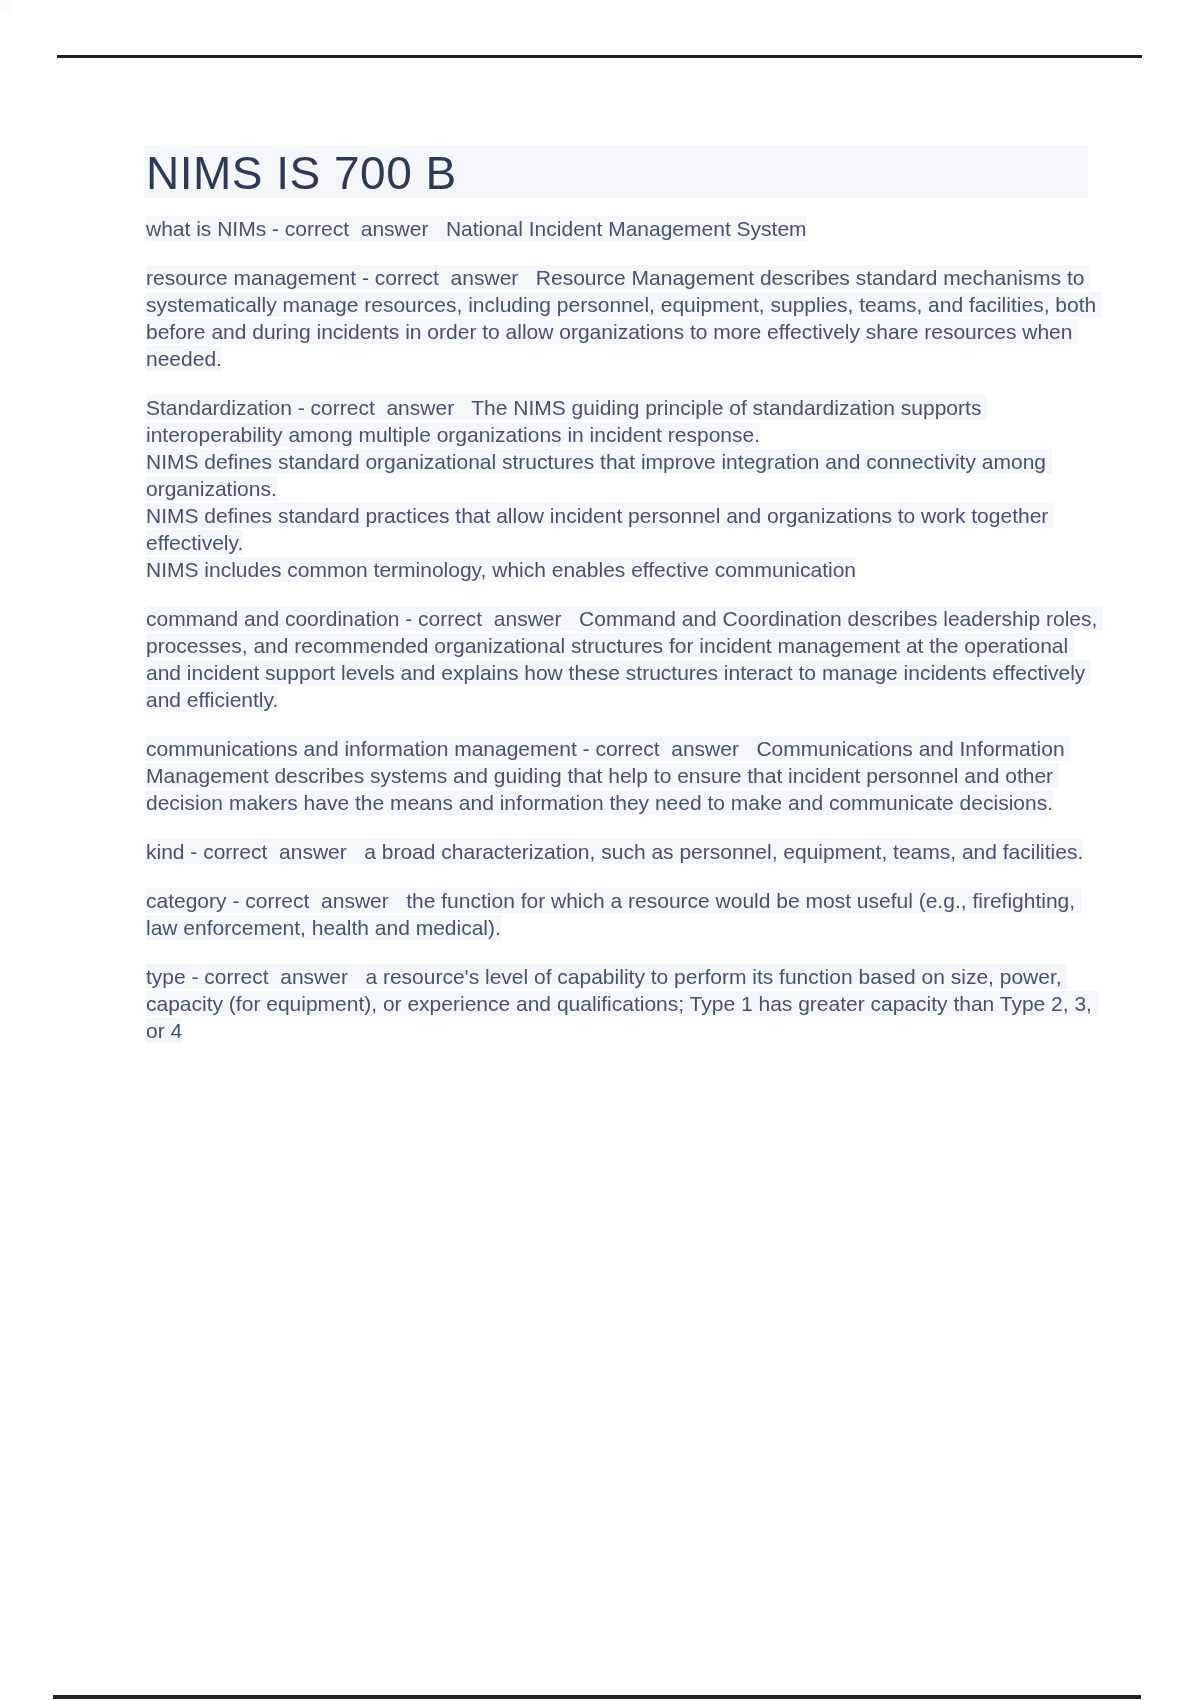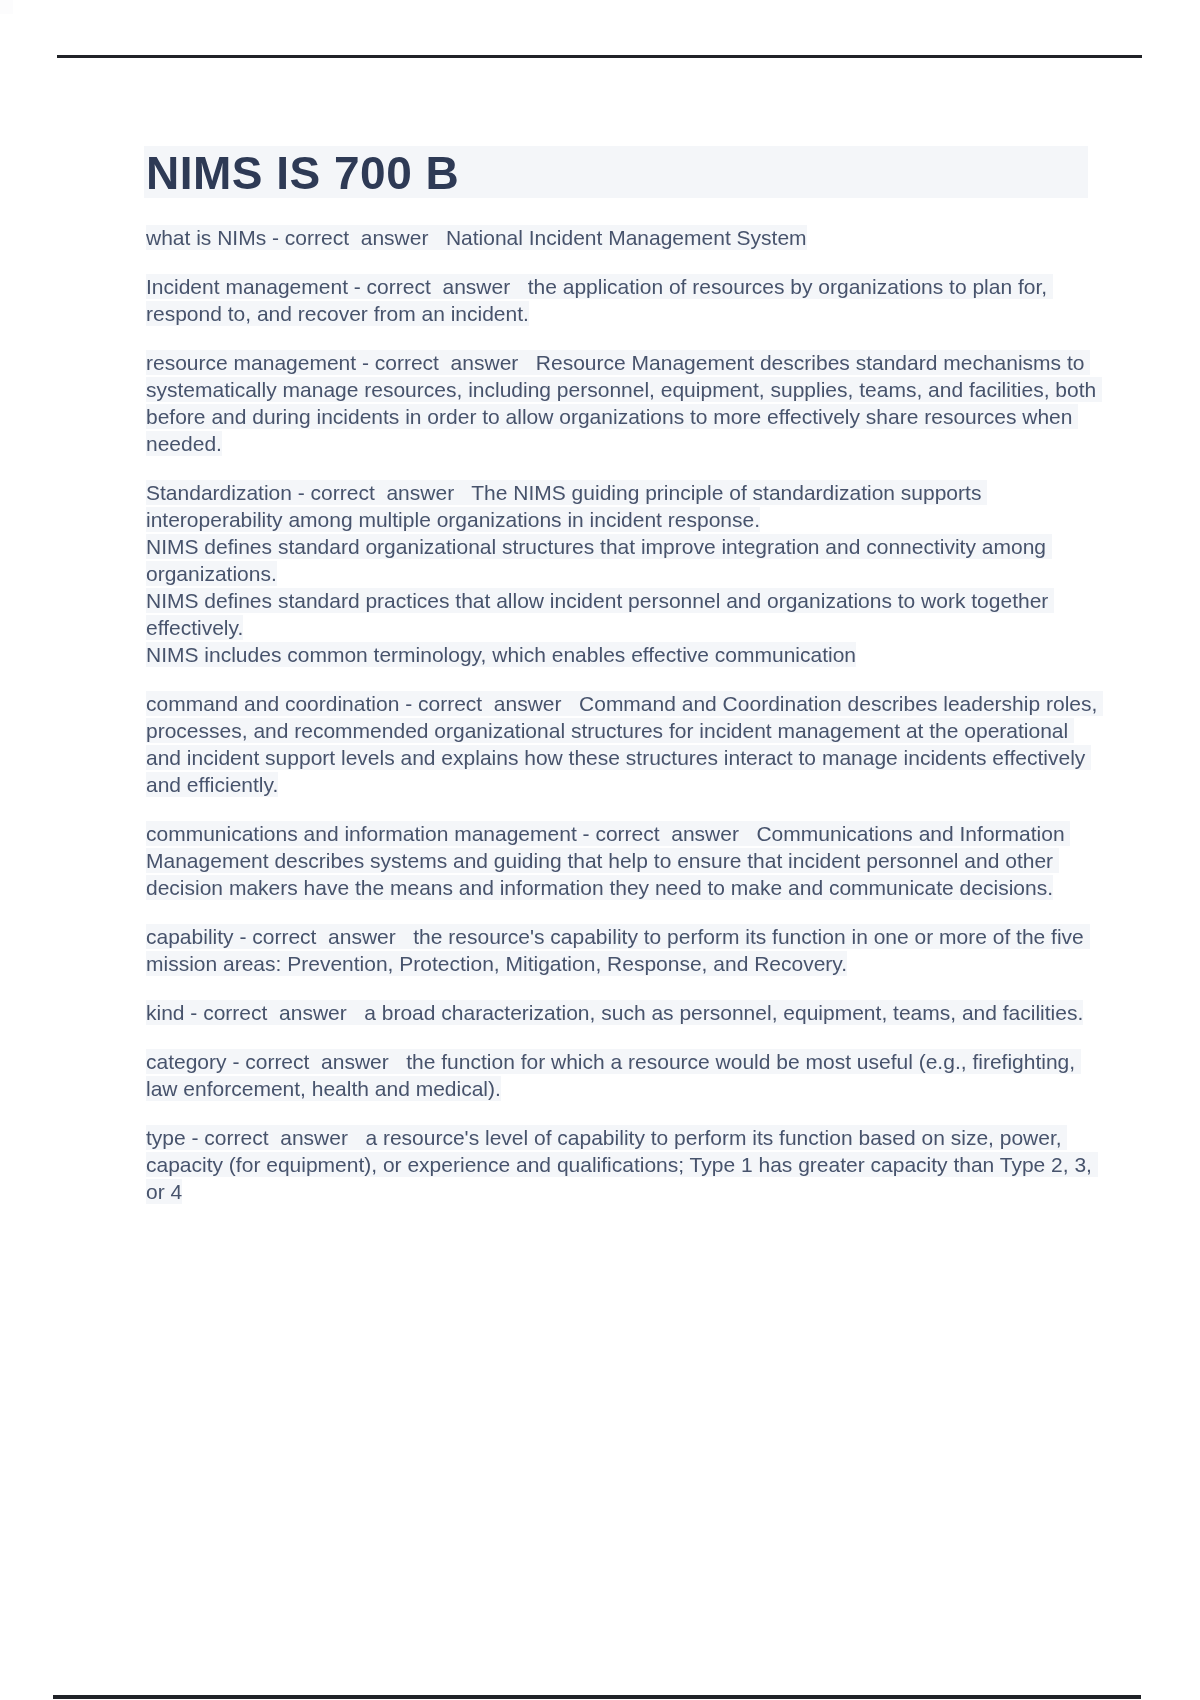--- a/index.html
+++ b/index.html
@@ -44,34 +44,34 @@
     left: 144px;
     top: 146px;
     width: 944px;
     height: 52px;
     background: var(--highlight, #f3f5f9);
   }
   .title-band h1 {
     margin: 0;
     padding: 2px 0 0 2px;
     font-size: 46px;
-    font-weight: bold;
+    font-weight: normal;
     letter-spacing: 0.5px;
     line-height: 50px;
     color: var(--title-color, #2e3a55);
     white-space: nowrap;
   }
   .entries {
     position: absolute;
     left: 146px;
     top: 211px;
     width: 958px;
   }
   .entry {
-    margin: 13px 0 22px 0;
+    margin: 4px 0 22px 0;
     font-size: 21px;
     line-height: 27px;
     color: var(--text-color, #47536c);
     white-space: pre-wrap;
   }
   .entry .hl {
     background: var(--highlight, #f4f6f9);
     padding: 1px 0;
     box-decoration-break: clone;
     -webkit-box-decoration-break: clone;
@@ -84,34 +84,32 @@
   <div class="corner-artifact"></div>
   <div class="rule top"></div>
 
   <div class="title-band">
     <h1>NIMS IS 700 B</h1>
   </div>
 
   <div class="entries">
   <p class="entry"><span class="hl">what is NIMs - correct  answer   National Incident Management System</span></p>
 
-  <p class="entry"><span class="hl">Incident management - correct  answer   the application of resources by organizations to plan for, respond to, and recover from an incident.</span></p>
 
   <p class="entry"><span class="hl">resource management - correct  answer   Resource Management describes standard mechanisms to systematically manage resources, including personnel, equipment, supplies, teams, and facilities, both before and during incidents in order to allow organizations to more effectively share resources when needed.</span></p>
 
   <p class="entry"><span class="hl">Standardization - correct  answer   The NIMS guiding principle of standardization supports interoperability among multiple organizations in incident response.
 NIMS defines standard organizational structures that improve integration and connectivity among organizations.
 NIMS defines standard practices that allow incident personnel and organizations to work together effectively.
 NIMS includes common terminology, which enables effective communication</span></p>
 
   <p class="entry"><span class="hl">command and coordination - correct  answer   Command and Coordination describes leadership roles, processes, and recommended organizational structures for incident management at the operational and incident support levels and explains how these structures interact to manage incidents effectively and efficiently.</span></p>
 
   <p class="entry"><span class="hl">communications and information management - correct  answer   Communications and Information Management describes systems and guiding that help to ensure that incident personnel and other decision makers have the means and information they need to make and communicate decisions.</span></p>
 
-  <p class="entry"><span class="hl">capability - correct  answer   the resource's capability to perform its function in one or more of the five mission areas: Prevention, Protection, Mitigation, Response, and Recovery.</span></p>
 
   <p class="entry"><span class="hl">kind - correct  answer   a broad characterization, such as personnel, equipment, teams, and facilities.</span></p>
 
   <p class="entry"><span class="hl">category - correct  answer   the function for which a resource would be most useful (e.g., firefighting, law enforcement, health and medical).</span></p>
 
   <p class="entry"><span class="hl">type - correct  answer   a resource's level of capability to perform its function based on size, power, capacity (for equipment), or experience and qualifications; Type 1 has greater capacity than Type 2, 3, or 4</span></p>
 </div>
 
   <div class="rule bottom"></div>
 </div>

